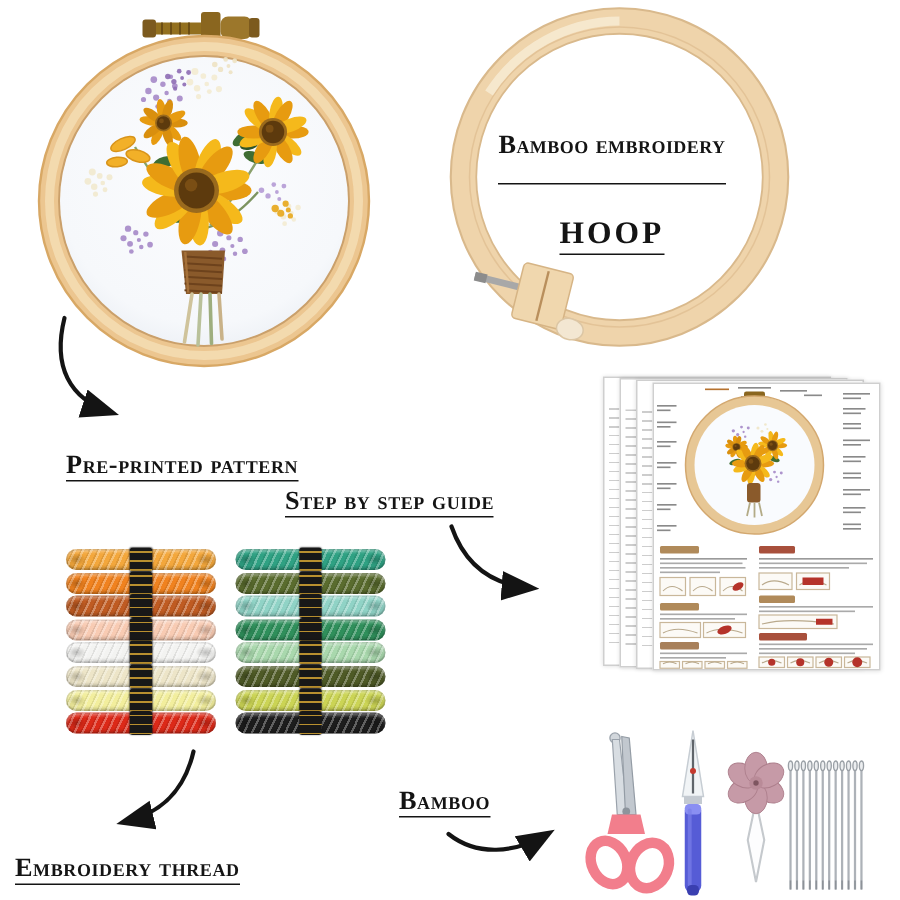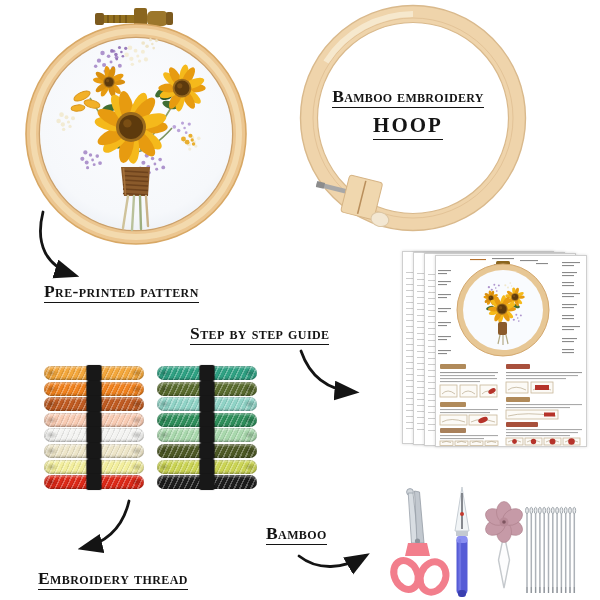--- a/index.html
+++ b/index.html
@@ -8,23 +8,23 @@
   svg{display:block;}
   .abs{position:absolute;}
 
   
   .kit-label{position:absolute;color:#141414;font-variant:small-caps;font-weight:700;
              font-size:17.5px;line-height:1.05;letter-spacing:.4px;white-space:nowrap;}
   .kit-label .ul{display:inline-block;border-bottom:1.6px solid #141414;padding-bottom:2px;}
 
   .hoop-text{position:absolute;left:305px;top:86px;width:206px;text-align:center;z-index:5;}
   .hoop-text .line1{display:inline-block;font-variant:small-caps;font-weight:700;font-size:17.5px;
-                    color:#141414;border-bottom:1.6px solid #141414;padding-bottom:0;letter-spacing:.3px;}
+                    color:#141414;border-bottom:1.6px solid #141414;padding-bottom:15px;letter-spacing:.3px;}
   .hoop-text .line2{display:inline-block;font-weight:700;font-size:21px;color:#141414;
-                    border-bottom:1.8px solid #141414;padding-bottom:1px;margin-top:5px;letter-spacing:2px;}
+                    border-bottom:1.8px solid #141414;padding-bottom:1px;margin-top:20px;letter-spacing:2px;}
 
   
   .guide-page{position:absolute;background:#ffffff;border:1px solid #cfcfcf;
               box-shadow:0 0 3px rgba(0,0,0,.14);}
   .guide-page.back::before{content:'';position:absolute;left:3px;top:20px;bottom:14px;width:7px;
               background:repeating-linear-gradient(to bottom,#9b9b9b 0 1px,transparent 1px 6px);opacity:.5;}
 
   
   .threads{position:absolute;left:44px;top:366px;width:212px;}
   .thread-col{position:absolute;top:0;width:100px;}
@@ -567,27 +567,27 @@
         <ellipse cx="40.699999999999996" cy="3.5" rx="1.4" ry="3.2" fill="#eceef0" stroke="#9aa0a6" stroke-width="0.9"></ellipse>
         <line x1="45" y1="5" x2="45" y2="86" stroke="#adb2b8" stroke-width="1.5"></line>
         <line x1="45" y1="80" x2="45" y2="86" stroke="#8d9298" stroke-width="1"></line>
         <ellipse cx="45" cy="3.5" rx="1.4" ry="3.2" fill="#eceef0" stroke="#9aa0a6" stroke-width="0.9"></ellipse>
         <line x1="49.3" y1="5" x2="49.3" y2="86" stroke="#adb2b8" stroke-width="1.5"></line>
         <line x1="49.3" y1="80" x2="49.3" y2="86" stroke="#8d9298" stroke-width="1"></line>
         <ellipse cx="49.3" cy="3.5" rx="1.4" ry="3.2" fill="#eceef0" stroke="#9aa0a6" stroke-width="0.9"></ellipse>
       </g>
   </svg>
 
-  <div class="kit-label" style="left:44px;top:282px;">
+  <div class="kit-label" style="left:44px;top:300px;">
     <span class="ul">Pre-printed pattern</span>
   </div>
   <div class="kit-label" style="left:190px;top:324px;">
     <span class="ul">Step by step guide</span>
   </div>
-  <div class="kit-label" style="left:10px;top:569px;margin-left:28px;">
+  <div class="kit-label" style="left:10px;top:569px;">
     <span class="ul">Embroidery thread</span>
   </div>
   <div class="kit-label" style="left:266px;top:524px;">
     <span class="ul">Bamboo</span>
   </div>
 
   <svg class="arrows" width="600" height="600" viewBox="0 0 600 600">
     <defs>
       <marker id="ah" markerWidth="9" markerHeight="8" refX="7" refY="3.5" orient="auto">
         <path d="M0,0 L9,3.5 L0,7 Z" fill="#141414"></path>

